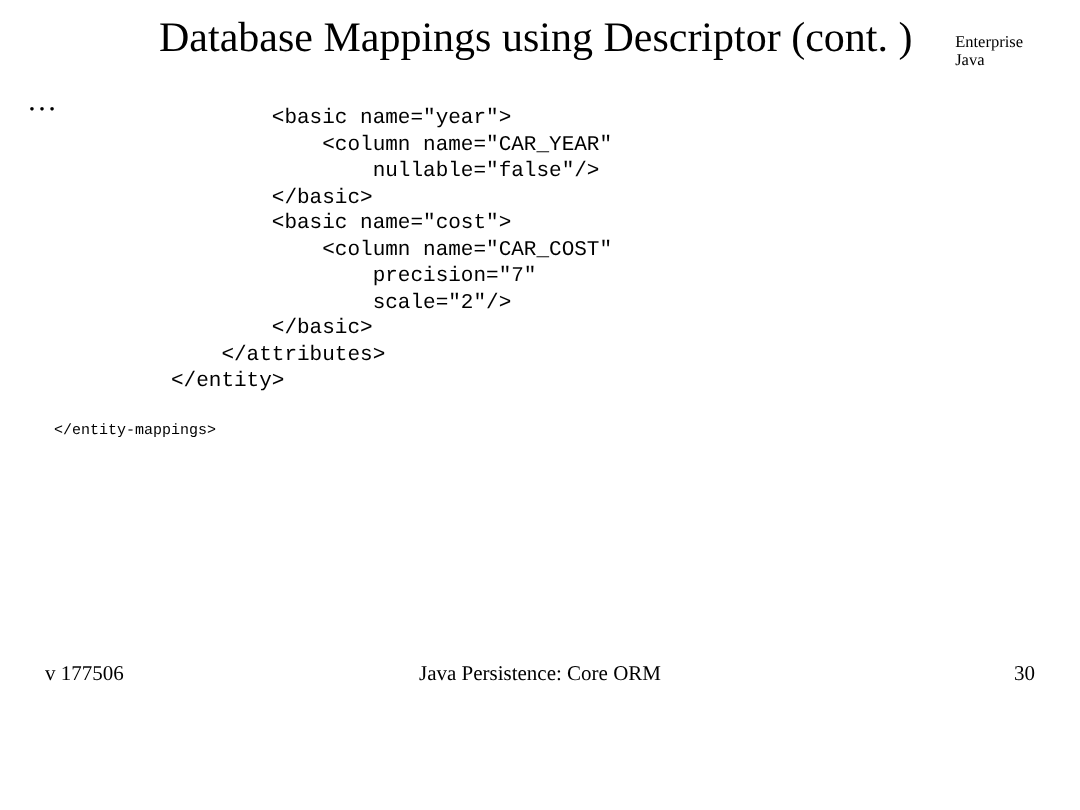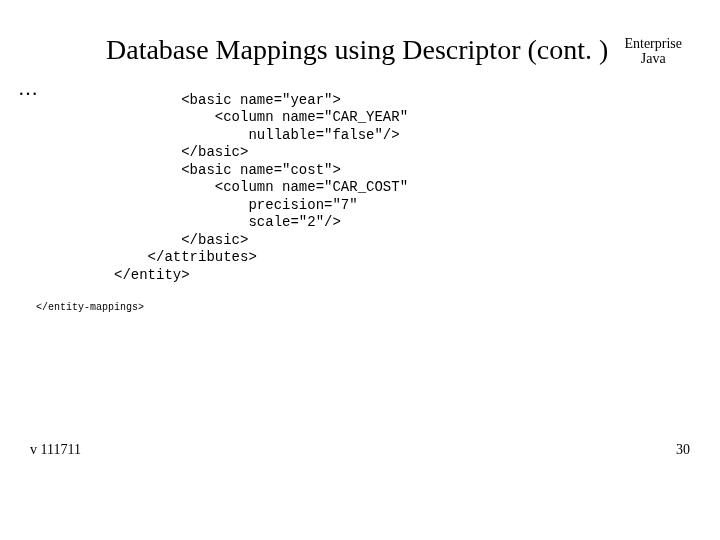--- a/index.html
+++ b/index.html
@@ -1,20 +1,20 @@
 <!DOCTYPE html>
 <html><head>
 <meta charset="utf-8">
 <style>
   * { margin: 0; padding: 0; box-sizing: border-box; }
   html, body { width: 720px; height: 540px; background: #fff; font-family: "Times New Roman", Times, serif; color: #000; }
-  .slide { position: relative; width: 720px; height: 484px; padding: 28px 30px 0 30px; }
+  .slide { position: relative; width: 720px; height: 484px; padding: 4px 30px 0 30px; }
   .header-row { display: flex; align-items: flex-start; justify-content: space-between; margin-top: 6px; }
   .title { font-size: 28px; font-weight: 400; margin-left: 76px; }
-  .corner-label { font-size: 14px; line-height: 1.1; text-align: center; margin-right: 8px; margin-top: 2px; }
+  .corner-label { font-size: 11px; line-height: 1.1; margin-right: 8px; margin-top: 12px; }
   .ellipsis { font-size: 20px; margin-top: 10px; margin-left: -12px; letter-spacing: 4px; }
   .codeblock { font-family: "Courier New", Courier, monospace; font-size: 14px; line-height: 1.25; white-space: pre; margin-left: 84px; margin-top: -8px; }
   .closing { font-family: "Courier New", Courier, monospace; font-size: 10px; margin-left: 6px; margin-top: 18px; }
   .footer { position: absolute; bottom: 26px; left: 30px; right: 30px; display: flex; align-items: center; justify-content: space-between; font-size: 14px; }
   .footer-center { position: absolute; left: 50%; transform: translateX(-50%); }
 </style>
 </head>
 <body>
 
 <div class="slide">
@@ -37,17 +37,18 @@
             &lt;column name="CAR_COST"
                 precision="7"
                 scale="2"/&gt;
         &lt;/basic&gt;
     &lt;/attributes&gt;
 &lt;/entity&gt;</div>
 
   <div class="closing">&lt;/entity-mappings&gt;</div>
 
   <div class="footer">
-    <span>v 111711</span>
+    <span>v 177506</span>
+    <span class="footer-center">Java Persistence: Core ORM</span>
     <span>30</span>
   </div>
 
 </div>
 
 </body></html>

